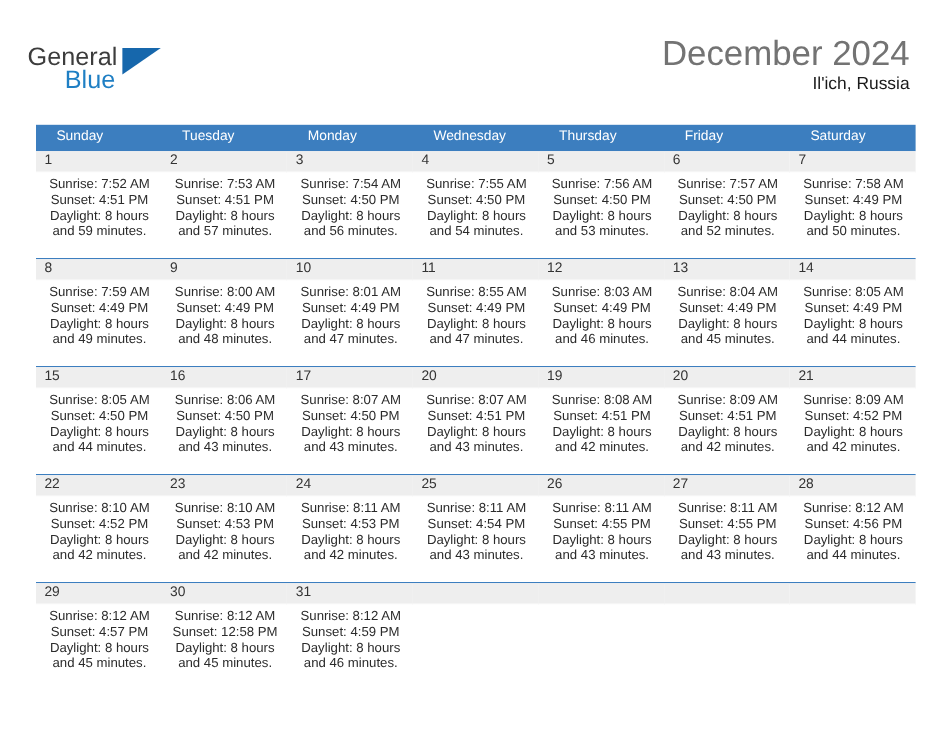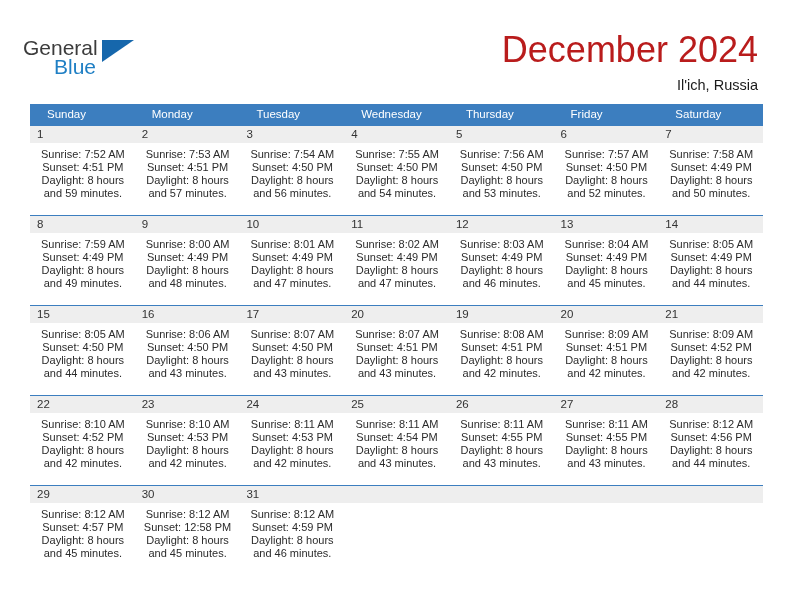--- a/index.html
+++ b/index.html
@@ -63,28 +63,27 @@
     border-bottom: 22px solid transparent;
   }
 
   .title-block {
     position: absolute;
     right: 34px;
     top: 30px;
     text-align: right;
   }
   .cal-title {
-    font-size: 36px;
-    color: #b91c1c;
+    font-size: 29px;
+    color: #737373;
     font-weight: normal;
     line-height: 1.1;
     white-space: nowrap;
   }
   .cal-subtitle {
-    margin-top: 7px;
     font-size: 14.5px;
     color: #1a1a1a;
     white-space: nowrap;
   }
 
   
   .calendar {
     position: absolute;
     left: 30px;
     top: 104px;
@@ -164,22 +163,22 @@
       <div class="cal-title">December 2024</div>
       <div class="cal-subtitle">Il'ich, Russia</div>
     </div>
 
   </div>
 
   <div class="calendar">
 
     <div class="dow-row">
       <div class="dow-cell">Sunday</div>
+      <div class="dow-cell">Tuesday</div>
       <div class="dow-cell">Monday</div>
-      <div class="dow-cell">Tuesday</div>
       <div class="dow-cell">Wednesday</div>
       <div class="dow-cell">Thursday</div>
       <div class="dow-cell">Friday</div>
       <div class="dow-cell">Saturday</div>
     </div>
 
     <div class="week">
       <div class="week-inner">
         <div class="day-cell">
           <div class="daynum-band">
@@ -294,21 +293,21 @@
             <div>Sunset: 4:49 PM</div>
             <div>Daylight: 8 hours</div>
             <div>and 47 minutes.</div>
           </div>
         </div>
         <div class="day-cell">
           <div class="daynum-band">
               <span class="daynum">11</span>
             </div>
           <div class="day-info">
-            <div>Sunrise: 8:02 AM</div>
+            <div>Sunrise: 8:55 AM</div>
             <div>Sunset: 4:49 PM</div>
             <div>Daylight: 8 hours</div>
             <div>and 47 minutes.</div>
           </div>
         </div>
         <div class="day-cell">
           <div class="daynum-band">
               <span class="daynum">12</span>
             </div>
           <div class="day-info">

